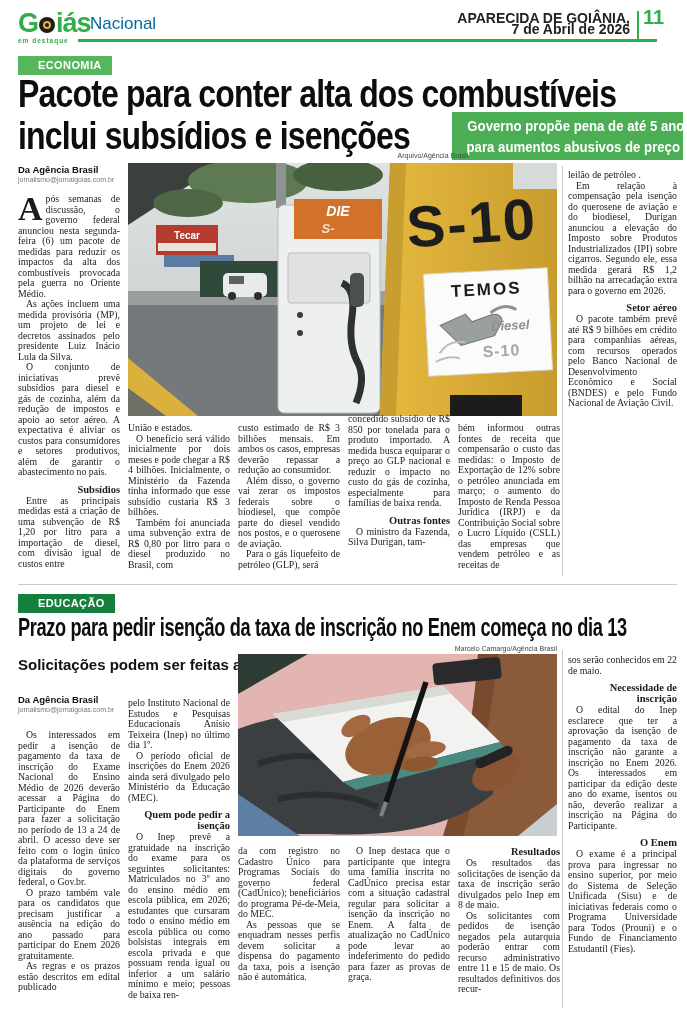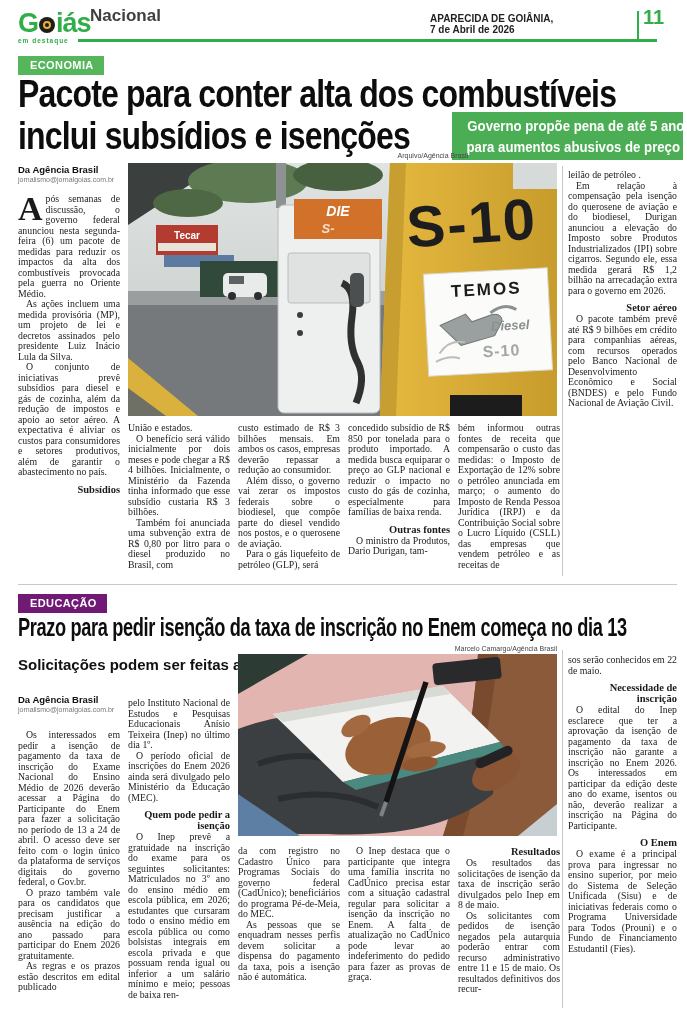--- a/index.html
+++ b/index.html
@@ -6,33 +6,33 @@
   .page{position:relative;width:687px;height:1024px;background:#ffffff;overflow:hidden;
         font-family:"Liberation Serif",serif;color:#1b1b1b;}
   
   .logo{position:absolute;left:18px;top:10px;font-family:"Liberation Sans",sans-serif;}
   .logo-main{font-size:27px;font-weight:bold;color:#2fae49;letter-spacing:-1px;line-height:26px;}
   .logo-o{display:inline-block;width:16px;height:16px;border-radius:50%;background:#1e1d1a;
           vertical-align:baseline;position:relative;top:1px;margin:0 1px;}
   .logo-o::after{content:"";position:absolute;left:4px;top:4px;width:8px;height:8px;border-radius:50%;
           border:2px solid #e3b23a;box-sizing:border-box;}
   .logo-tagline{font-size:6.5px;font-weight:bold;color:#2fae49;letter-spacing:1px;margin-top:1px;}
-  .logo-edition{position:absolute;left:90px;top:6px;font-family:"Liberation Sans",sans-serif;
-          font-size:17px;font-weight:bold;color:#404040;}
+  .logo-edition{position:absolute;left:90px;top:14px;font-family:"Liberation Sans",sans-serif;
+          font-size:17px;font-weight:normal;color:#0369a1;}
   .masthead-rule{position:absolute;left:78px;top:39px;width:579px;height:2.5px;background:#2fae49;}
-  .dateline{position:absolute;left:430px;top:13px;width:200px;
-          font-family:"Liberation Sans",sans-serif;font-size:10px;font-weight:bold;color:#222;line-height:11px;}
+  .dateline{position:absolute;left:430px;top:13px;width:200px;text-align:right;
+          font-family:"Liberation Sans",sans-serif;font-size:14px;font-weight:bold;color:#222;line-height:11px;}
   .date-divider{position:absolute;left:637px;top:11px;width:2px;height:28px;background:#2fae49;}
   .page-number{position:absolute;left:643px;top:6px;font-family:"Liberation Sans",sans-serif;
           font-size:20px;font-weight:bold;color:#2fae49;}
   
   .badge{position:absolute;font-family:"Liberation Sans",sans-serif;font-size:11px;font-weight:bold;
-          color:#fff;padding:3px 10px 4px 12px;letter-spacing:.4px;}
+          color:#fff;padding:3px 10px 4px 20px;letter-spacing:.4px;}
   .badge-economia{left:18px;top:56px;background:#56b65c;}
-  .badge-educacao{left:18px;top:594px;background:#701a75;}
+  .badge-educacao{left:18px;top:594px;background:#15803d;}
   .headline{position:absolute;left:18px;font-family:"Liberation Sans",sans-serif;font-weight:bold;color:#0d0d0d;}
   .condense{display:inline-block;transform-origin:0 50%;white-space:nowrap;}
   .h1l1{top:72px;font-size:39px;}
   .h1l2{top:114px;font-size:39px;}
   .h1l1 .condense,.h1l2 .condense{transform:scaleX(0.82);letter-spacing:-1px;}
   .h2{top:612px;font-size:26px;}
   .h2 .condense{transform:scaleX(0.70);letter-spacing:-0.5px;}
   .green-box{position:absolute;left:452px;top:112px;width:231px;height:48px;background:#4cae54;
           font-family:"Liberation Sans",sans-serif;font-weight:bold;color:#fff;font-size:15px;
           text-align:center;padding-top:3px;box-sizing:border-box;line-height:21px;}
@@ -50,21 +50,21 @@
   .byline2{left:18px;top:694px;}
   
   .a-col{position:absolute;width:102px;font-size:9.8px;line-height:10.5px;text-align:justify;color:#1b1b1b;}
   .a-col p{margin:0;text-indent:8px;}
   .a-col p.cont{text-indent:0;}
   .a-col .sub{font-family:"Liberation Serif",serif;font-weight:bold;font-size:10.5px;line-height:11px;
           margin:6px 0 1px 0;text-align:right;}
   .dropcap{float:left;font-size:34px;line-height:27px;font-weight:bold;margin:1px 3px 0 0;}
   
   .c1a{left:18px;top:194px;}  .c2a{left:128px;top:423px;} .c3a{left:238px;top:423px;}
-  .c4a{left:348px;top:423px;} .c5a{left:458px;top:423px;} .c6a{left:568px;top:170px;width:109px;}
+  .c4a{left:348px;top:414px;} .c5a{left:458px;top:423px;} .c6a{left:568px;top:170px;width:109px;}
   
   .c1b{left:18px;top:730px;}  .c2b{left:128px;top:698px;} .c3b{left:238px;top:846px;}
   .c4b{left:348px;top:846px;} .c5b{left:458px;top:846px;} .c6b{left:568px;top:655px;width:109px;}
   
   .vrule{position:absolute;width:1px;background:#c9c9c9;}
   .vrule1{left:562px;top:166px;height:410px;}
   .vrule2{left:562px;top:650px;height:358px;}
   .hrule{position:absolute;left:18px;top:584px;width:659px;height:1px;background:#c9c9c9;}
   
   .photo{position:absolute;overflow:hidden;}
@@ -162,35 +162,36 @@
   <div class="byline byline1">
     <div class="name">Da Agência Brasil</div>
     <div class="email">jornalismo@jornalgoias.com.br</div>
   </div>
 
   <div class="a-col c1a">
     <p class="cont"><span class="dropcap">A</span><span>pós semanas de discussão, o governo federal anunciou nesta segunda-feira (6) um pacote de medidas para reduzir os impactos da alta dos combustíveis provocada pela guerra no Oriente Médio.</span></p>
     <p>As ações incluem uma medida provisória (MP), um projeto de lei e decretos assinados pelo presidente Luiz Inácio Lula da Silva.</p>
     <p>O conjunto de iniciativas prevê subsídios para diesel e gás de cozinha, além da redução de impostos e apoio ao setor aéreo. A expectativa é aliviar os custos para consumidores e setores produtivos, além de garantir o abastecimento no país.</p>
     <div class="sub">Subsídios</div>
+    <p>Entre as principais medidas está a criação de uma subvenção de R$ 1,20 por litro para a importação de diesel, com divisão igual de custos entre</p>
   </div>
   <div class="a-col c2a">
     <p class="cont">União e estados.</p>
     <p>O benefício será válido inicialmente por dois meses e pode chegar a R$ 4 bilhões. Inicialmente, o Ministério da Fazenda tinha informado que esse subsídio custaria R$ 3 bilhões.</p>
     <p>Também foi anunciada uma subvenção extra de R$ 0,80 por litro para o diesel produzido no Brasil, com</p>
   </div>
   <div class="a-col c3a">
     <p class="cont">custo estimado de R$ 3 bilhões mensais. Em ambos os casos, empresas deverão repassar a redução ao consumidor.</p>
     <p>Além disso, o governo vai zerar os impostos federais sobre o biodiesel, que compõe parte do diesel vendido nos postos, e o querosene de aviação.</p>
     <p>Para o gás liquefeito de petróleo (GLP), será</p>
   </div>
   <div class="a-col c4a">
     <p class="cont">concedido subsídio de R$ 850 por tonelada para o produto importado. A medida busca equiparar o preço ao GLP nacional e reduzir o impacto no custo do gás de cozinha, especialmente para famílias de baixa renda.</p>
     <div class="sub">Outras fontes</div>
-    <p>O ministro da Produtos, Dario Durigan, tam-</p>
+    <p>O ministro da Fazenda, Silva Durigan, tam-</p>
   </div>
   <div class="a-col c5a">
     <p class="cont">bém informou outras fontes de receita que compensarão o custo das medidas: o Imposto de Exportação de 12% sobre o petróleo anunciada em março; o aumento do Imposto de Renda Pessoa Jurídica (IRPJ) e da Contribuição Social sobre o Lucro Líquido (CSLL) das empresas que vendem petróleo e as receitas de</p>
   </div>
   <div class="a-col c6a">
     <p class="cont">leilão de petróleo .</p>
     <p>Em relação à compensação pela isenção do querosene de aviação e do biodiesel, Durigan anunciou a elevação do Imposto sobre Produtos Industrializados (IPI) sobre cigarros. Segundo ele, essa medida gerará R$ 1,2 bilhão na arrecadação extra para o governo em 2026.</p>
     <div class="sub">Setor aéreo</div>
     <p>O pacote também prevê até R$ 9 bilhões em crédito para companhias aéreas, com recursos operados pelo Banco Nacional de Desenvolvimento Econômico e Social (BNDES) e pelo Fundo Nacional de Aviação Civil.</p>
   </div>

